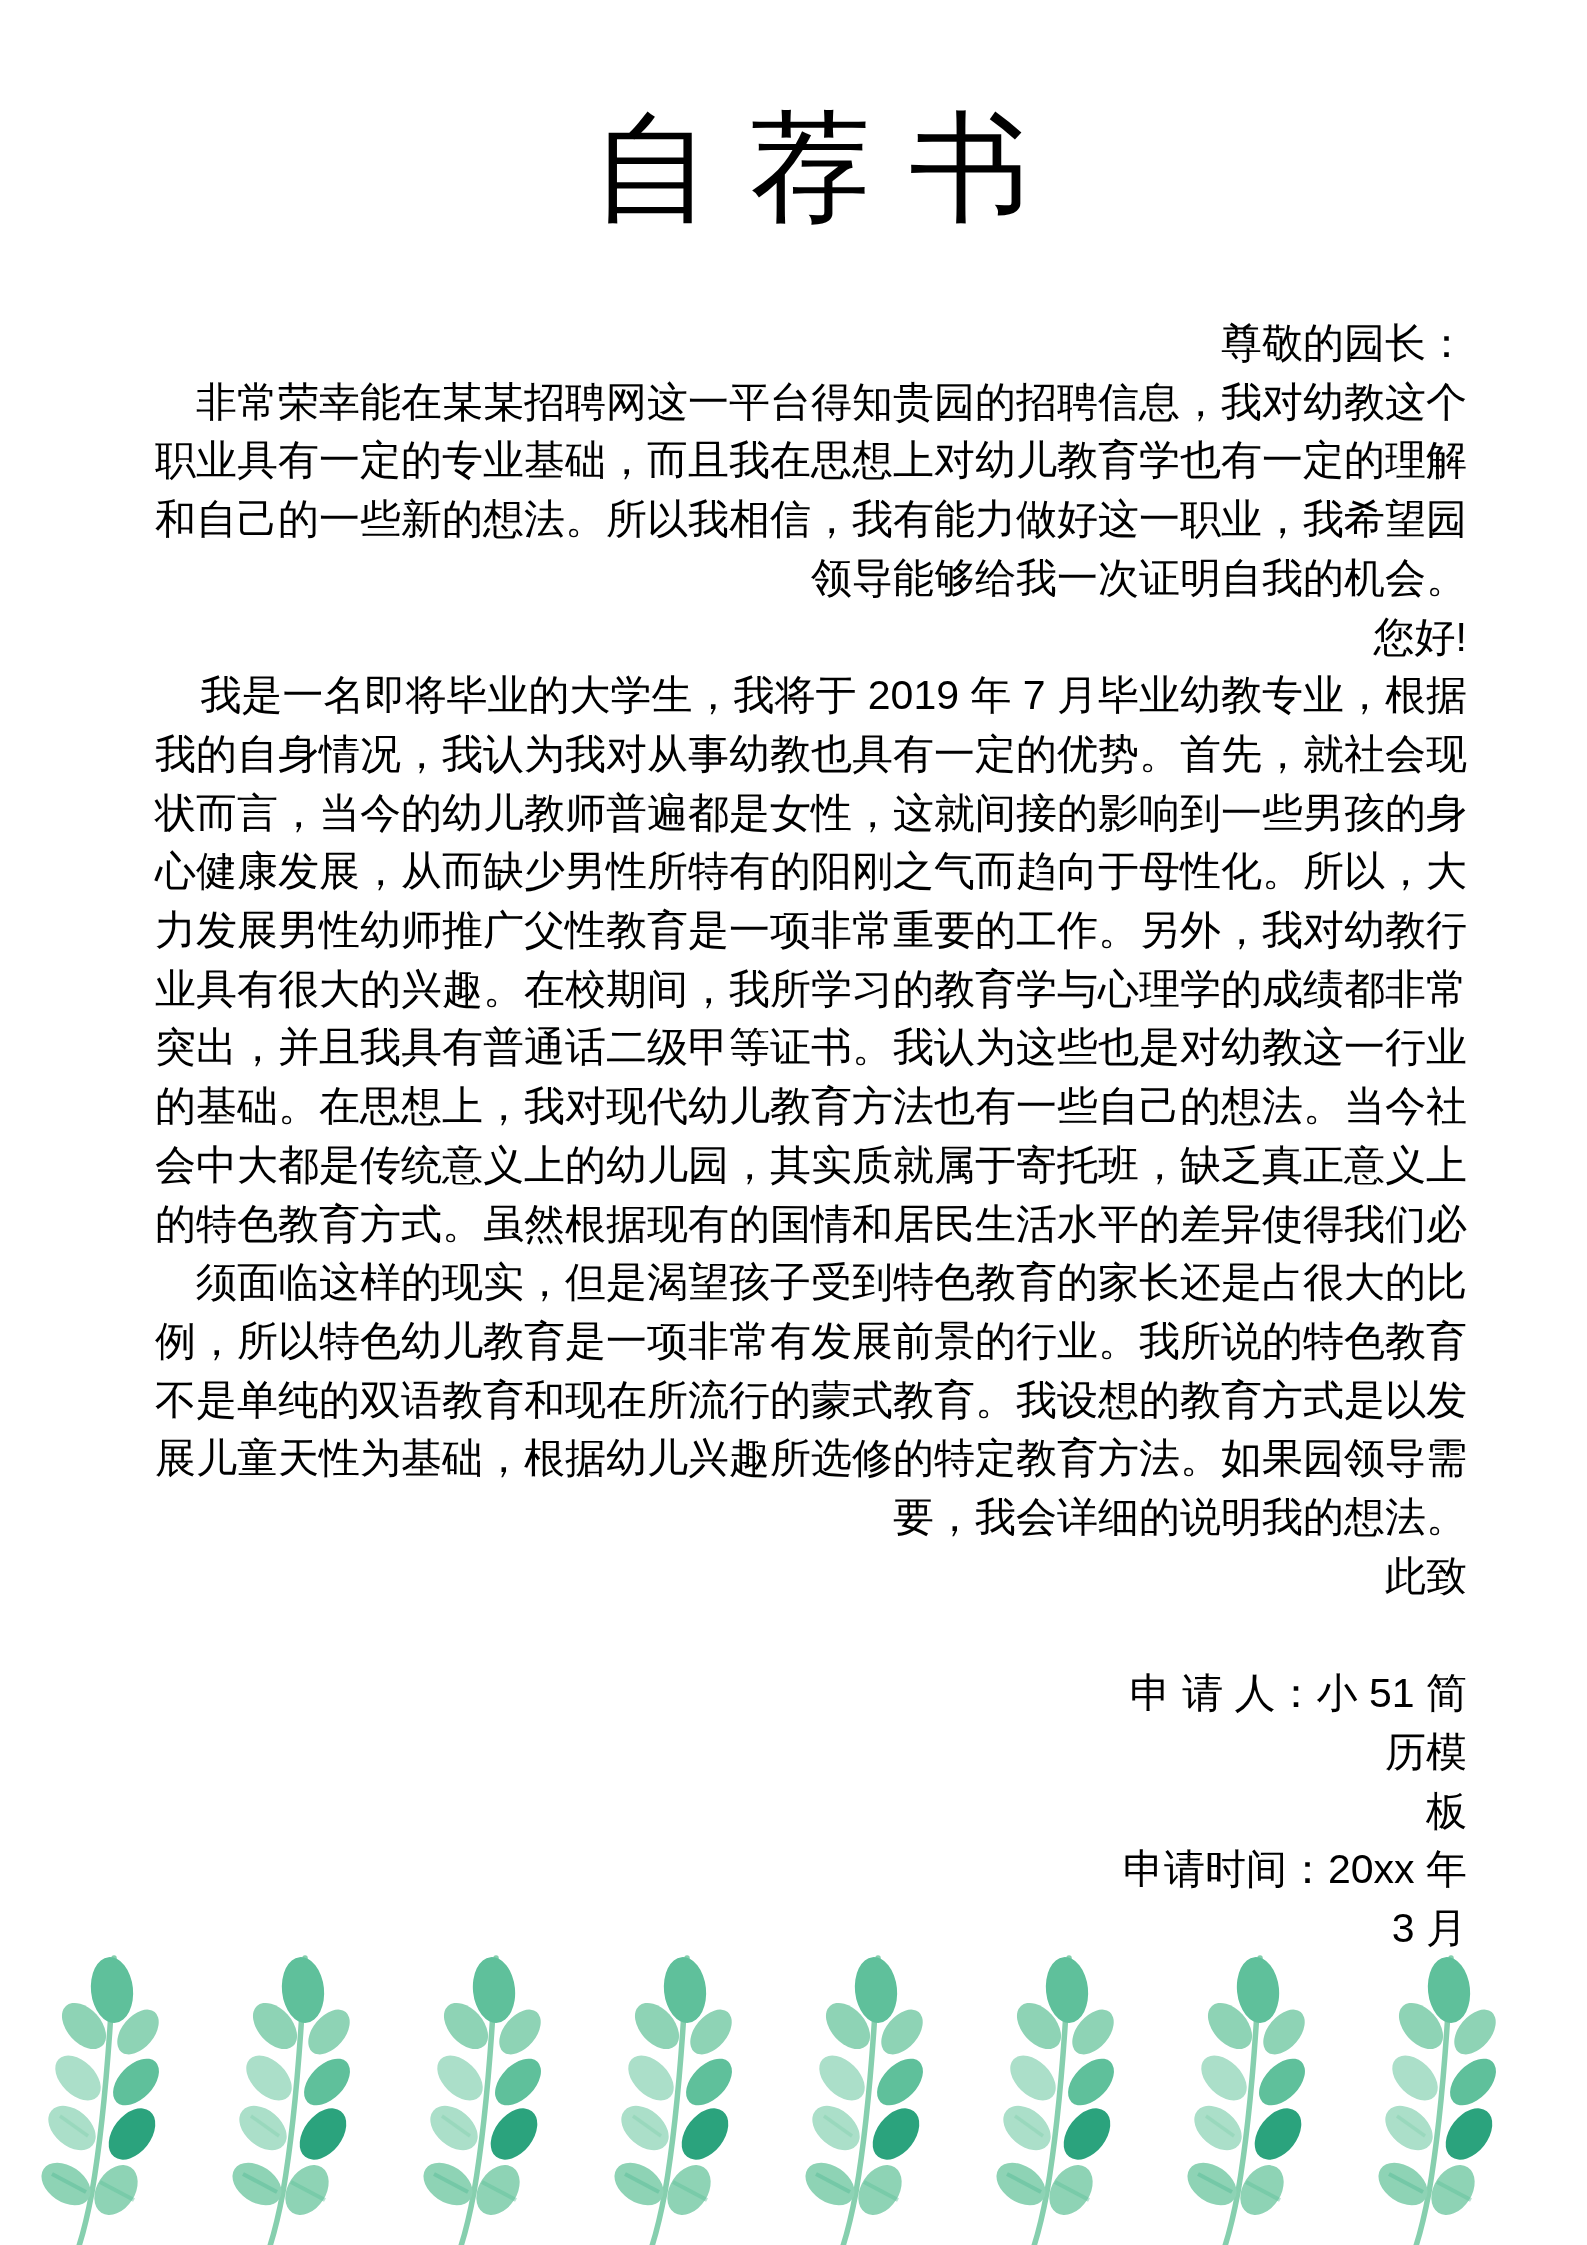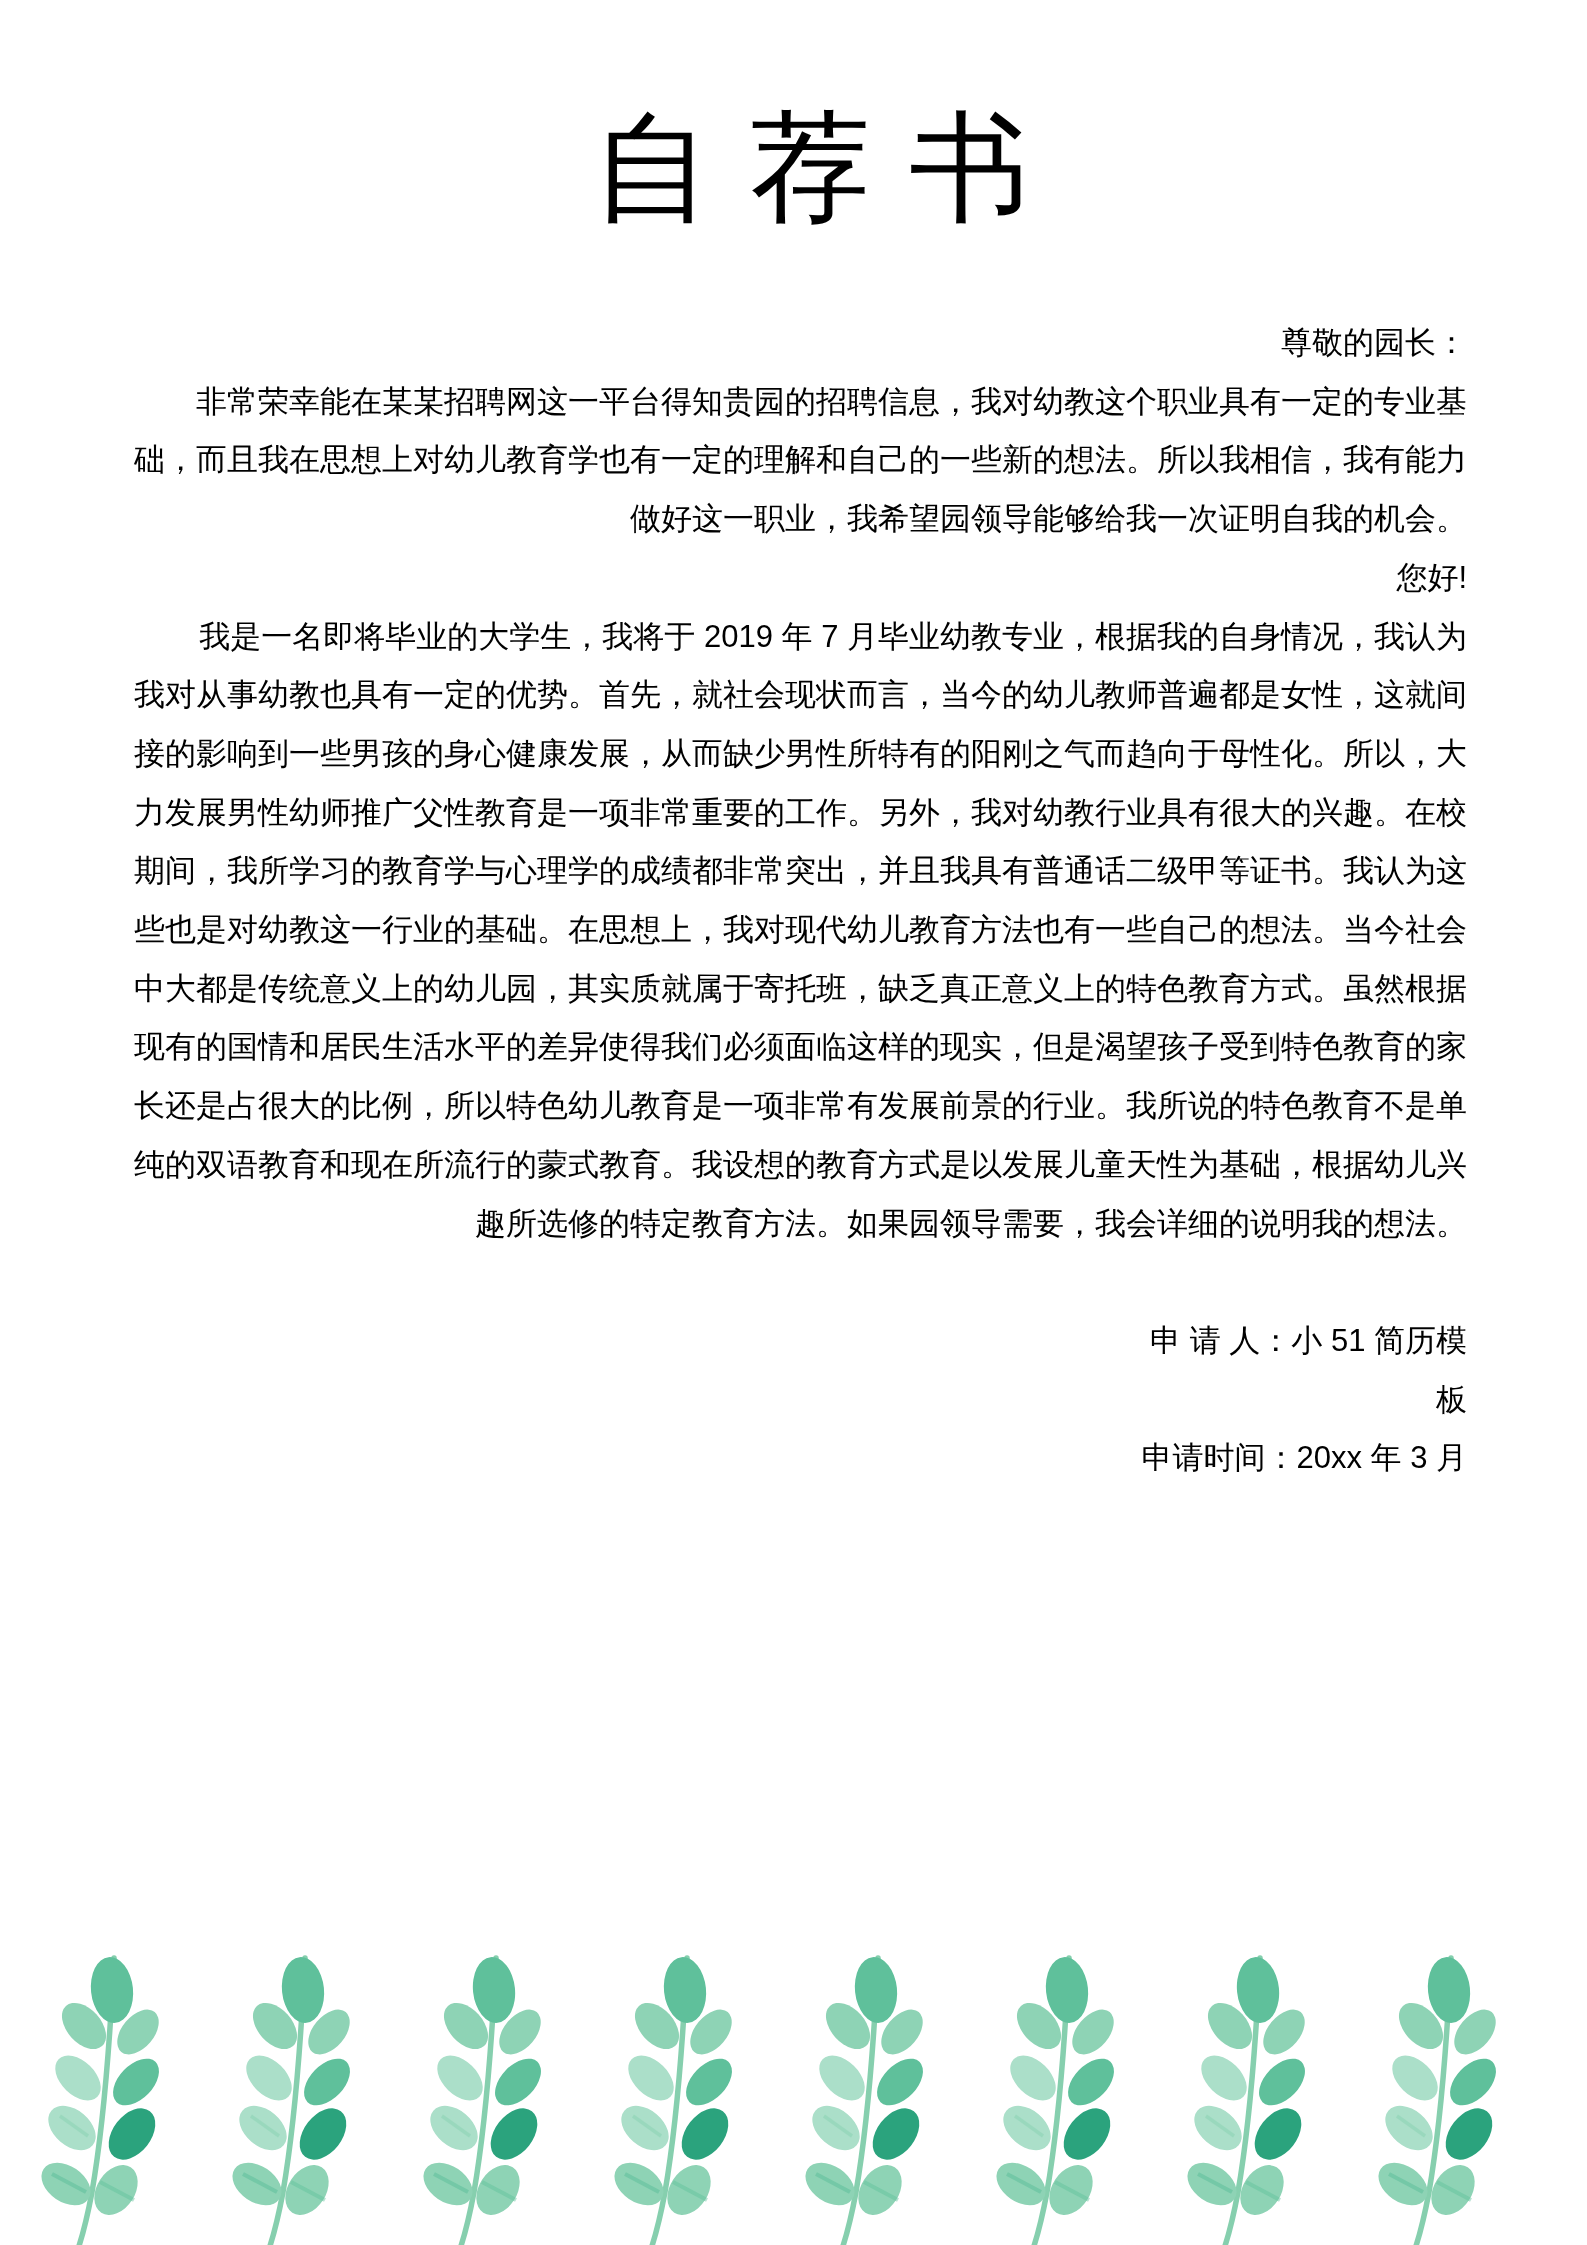--- a/index.html
+++ b/index.html
@@ -11,21 +11,21 @@
   }
   .title {
     position:absolute; top:86px; left:17px; width:100%;
     margin:0; text-align:center;
     font-family:"Liberation Serif","DejaVu Serif",serif;
     font-weight:400; font-size:120px; line-height:165px;
     letter-spacing:0.32em; padding-left:0.32em; box-sizing:border-box;
   }
   .body {
     position:absolute; left:121px; top:314px; width:1346px;
-    font-size:31px; line-height:58.7px;
+    font-size:41px; line-height:58.7px;
     text-align:justify; text-justify:inter-ideograph;
   }
   .body p { margin:0;text-align:right; }
   .indent { text-indent:62px; }
   .spacer { height:58.7px; }
   .sig { padding-left:989px; text-align:left; }
   .deco-row {
     position:absolute; left:40px; top:1952px;
     display:flex; gap:61px;
   }
@@ -91,19 +91,20 @@
     </svg>
   </div>
 
   <h1 class="title">自荐书</h1>
 
   <div class="body">
     <p>尊敬的园长：</p>
     <p class="indent">非常荣幸能在某某招聘网这一平台得知贵园的招聘信息，我对幼教这个职业具有一定的专业基础，而且我在思想上对幼儿教育学也有一定的理解和自己的一些新的想法。所以我相信，我有能力做好这一职业，我希望园领导能够给我一次证明自我的机会。</p>
     <p class="indent">您好!</p>
     <p class="indent">我是一名即将毕业的大学生，我将于 2019 年 7 月毕业幼教专业，根据我的自身情况，我认为我对从事幼教也具有一定的优势。首先，就社会现状而言，当今的幼儿教师普遍都是女性，这就间接的影响到一些男孩的身心健康发展，从而缺少男性所特有的阳刚之气而趋向于母性化。所以，大力发展男性幼师推广父性教育是一项非常重要的工作。另外，我对幼教行业具有很大的兴趣。在校期间，我所学习的教育学与心理学的成绩都非常突出，并且我具有普通话二级甲等证书。我认为这些也是对幼教这一行业的基础。在思想上，我对现代幼儿教育方法也有一些自己的想法。当今社会中大都是传统意义上的幼儿园，其实质就属于寄托班，缺乏真正意义上的特色教育方式。虽然根据现有的国情和居民生活水平的差异使得我们必须面临这样的现实，但是渴望孩子受到特色教育的家长还是占很大的比例，所以特色幼儿教育是一项非常有发展前景的行业。我所说的特色教育不是单纯的双语教育和现在所流行的蒙式教育。我设想的教育方式是以发展儿童天性为基础，根据幼儿兴趣所选修的特定教育方法。如果园领导需要，我会详细的说明我的想法。</p>
+    <p class="indent">此致</p>
     <div class="spacer"></div>
     <p class="sig">申 请 人：小 51 简历模</p>
     <p>板</p>
     <p class="sig">申请时间：20xx 年 3 月</p>
   </div>
 
 </div>
 
 </body></html>

